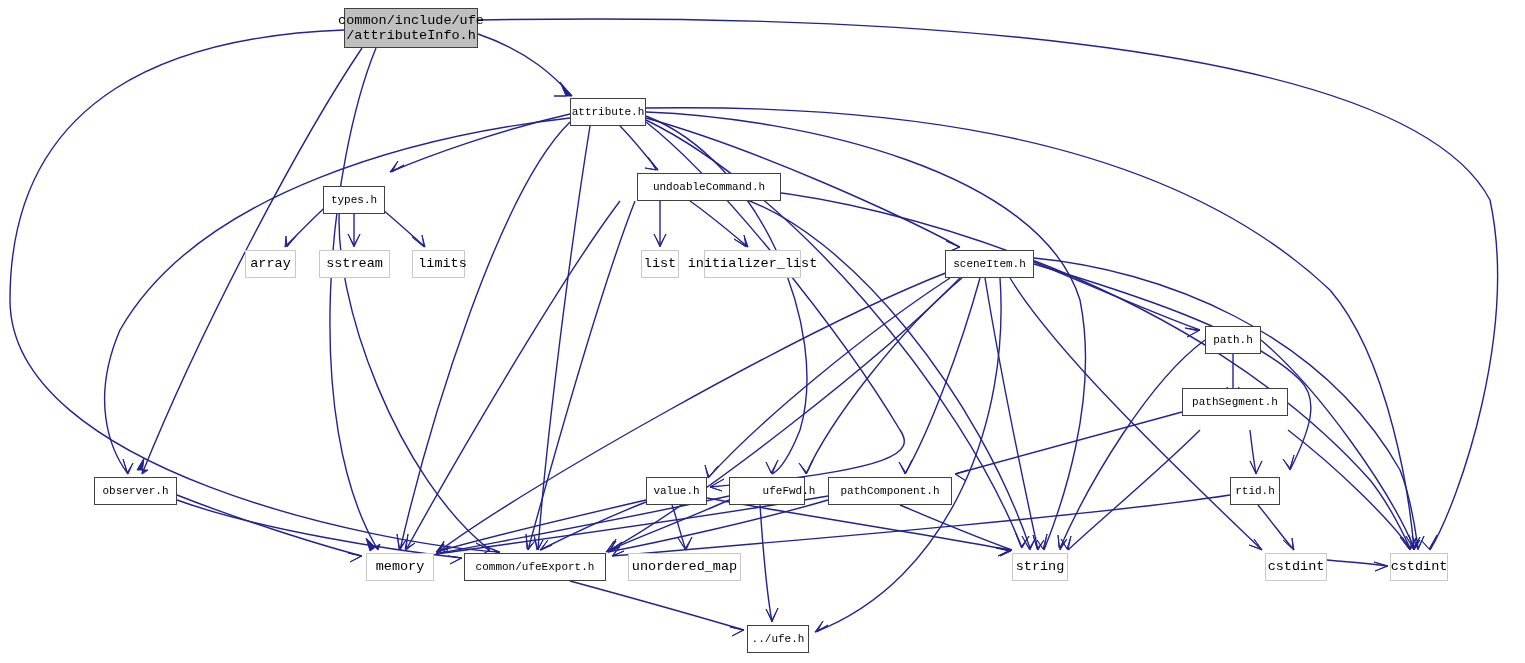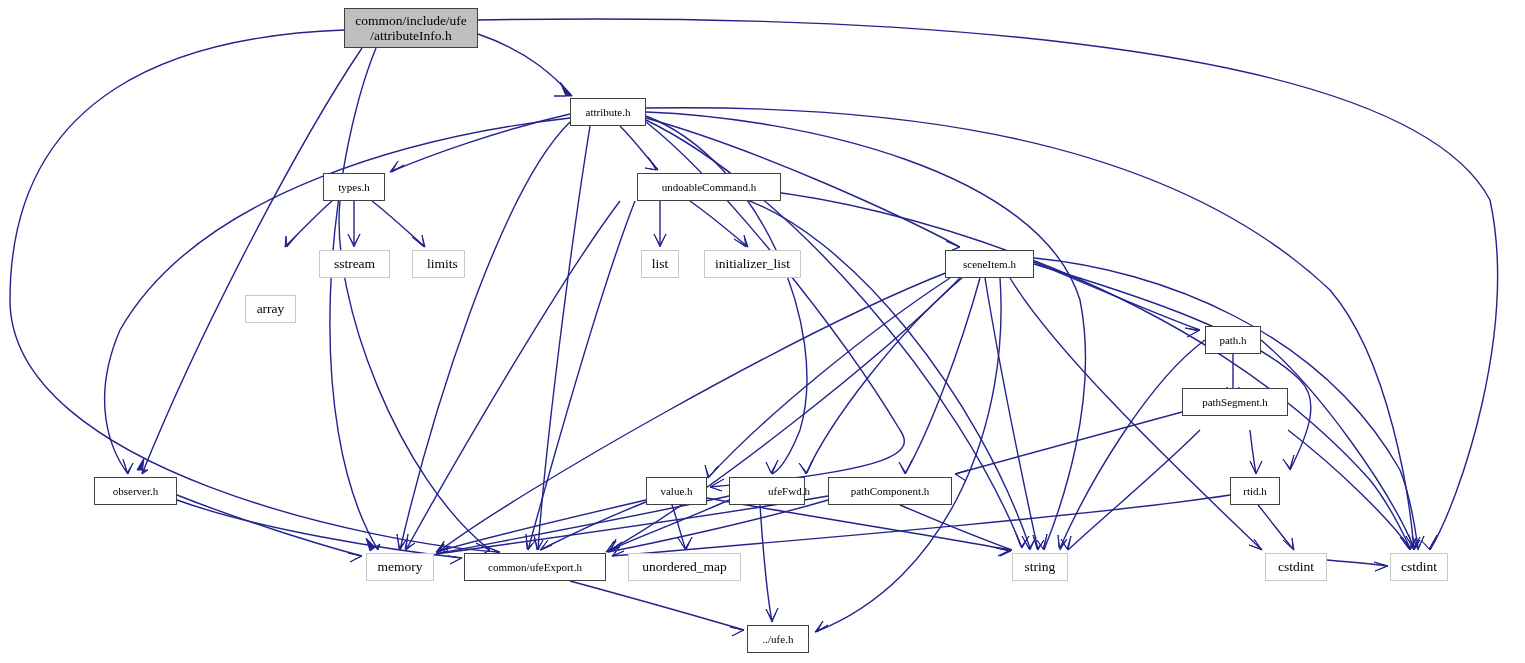--- a/index.html
+++ b/index.html
@@ -5,21 +5,21 @@
   html, body {
     margin: 0;
     padding: 0;
     background: #ffffff;
   }
   #graph-root {
     position: relative;
     width: 1525px;
     height: 663px;
     background: #ffffff;
-    font-family: Liberation Serif, serif;
+    font-family: Liberation Mono, monospace;
     overflow: hidden;
   }
   svg.graph-canvas {
     position: absolute;
     left: 0;
     top: 0;
     width: 1525px;
     height: 663px;
   }
   .edge-path {
@@ -183,23 +183,23 @@
       <path class="edge-path" d="M 1010,278 C 1060,360 1200,490 1262,550"></path>
       <polygon class="edge-head" points="1262,550 1249,545 1261,549 1254,539"></polygon>
       <path class="edge-path" d="M 646,120 C 790,190 960,390 1022,548"></path>
       <polygon class="edge-head" points="1022,548 1016,534 1021,547 1029,536"></polygon>
     </svg>
 
   <div id="node-layer">
       <div class="node-box node-root" style="left: 344px; top: 8px; width: 134px; height: 40px;">common/include/ufe
 /attributeInfo.h</div>
       <div class="node-box node-local" style="left: 570px; top: 98px; width: 76px; height: 28px;">attribute.h</div>
-      <div class="node-box node-local" style="left: 323px; top: 173px; width: 62px; height: 28px;">types.h</div>
+      <div class="node-box node-local" style="left: 323px; top: 186px; width: 62px; height: 28px;">types.h</div>
       <div class="node-box node-local" style="left: 621px; top: 173px; width: 144px; height: 28px; margin-left: 16px;">undoableCommand.h</div>
-      <div class="node-box node-system" style="left: 245px; top: 250px; width: 51px; height: 28px; margin-top: 45px;">array</div>
+      <div class="node-box node-system" style="left: 245px; top: 250px; width: 51px; height: 28px;">array</div>
       <div class="node-box node-system" style="left: 319px; top: 250px; width: 71px; height: 28px;">sstream</div>
       <div class="node-box node-system" style="left: 412px; top: 250px; width: 53px; height: 28px; padding-left: 8px;">limits</div>
       <div class="node-box node-system" style="left: 641px; top: 250px; width: 38px; height: 28px;">list</div>
       <div class="node-box node-system" style="left: 704px; top: 250px; width: 97px; height: 28px;">initializer_list</div>
       <div class="node-box node-local" style="left: 945px; top: 250px; width: 89px; height: 28px;">sceneItem.h</div>
       <div class="node-box node-local" style="left: 1205px; top: 326px; width: 56px; height: 28px;">path.h</div>
       <div class="node-box node-local" style="left: 1182px; top: 388px; width: 106px; height: 28px; text-align: center;">pathSegment.h</div>
       <div class="node-box node-local" style="left: 94px; top: 477px; width: 83px; height: 28px;">observer.h</div>
       <div class="node-box node-local" style="left: 646px; top: 477px; width: 61px; height: 28px;">value.h</div>
       <div class="node-box node-local" style="left: 729px; top: 477px; width: 76px; height: 28px; padding-left: 44px;">ufeFwd.h</div>

